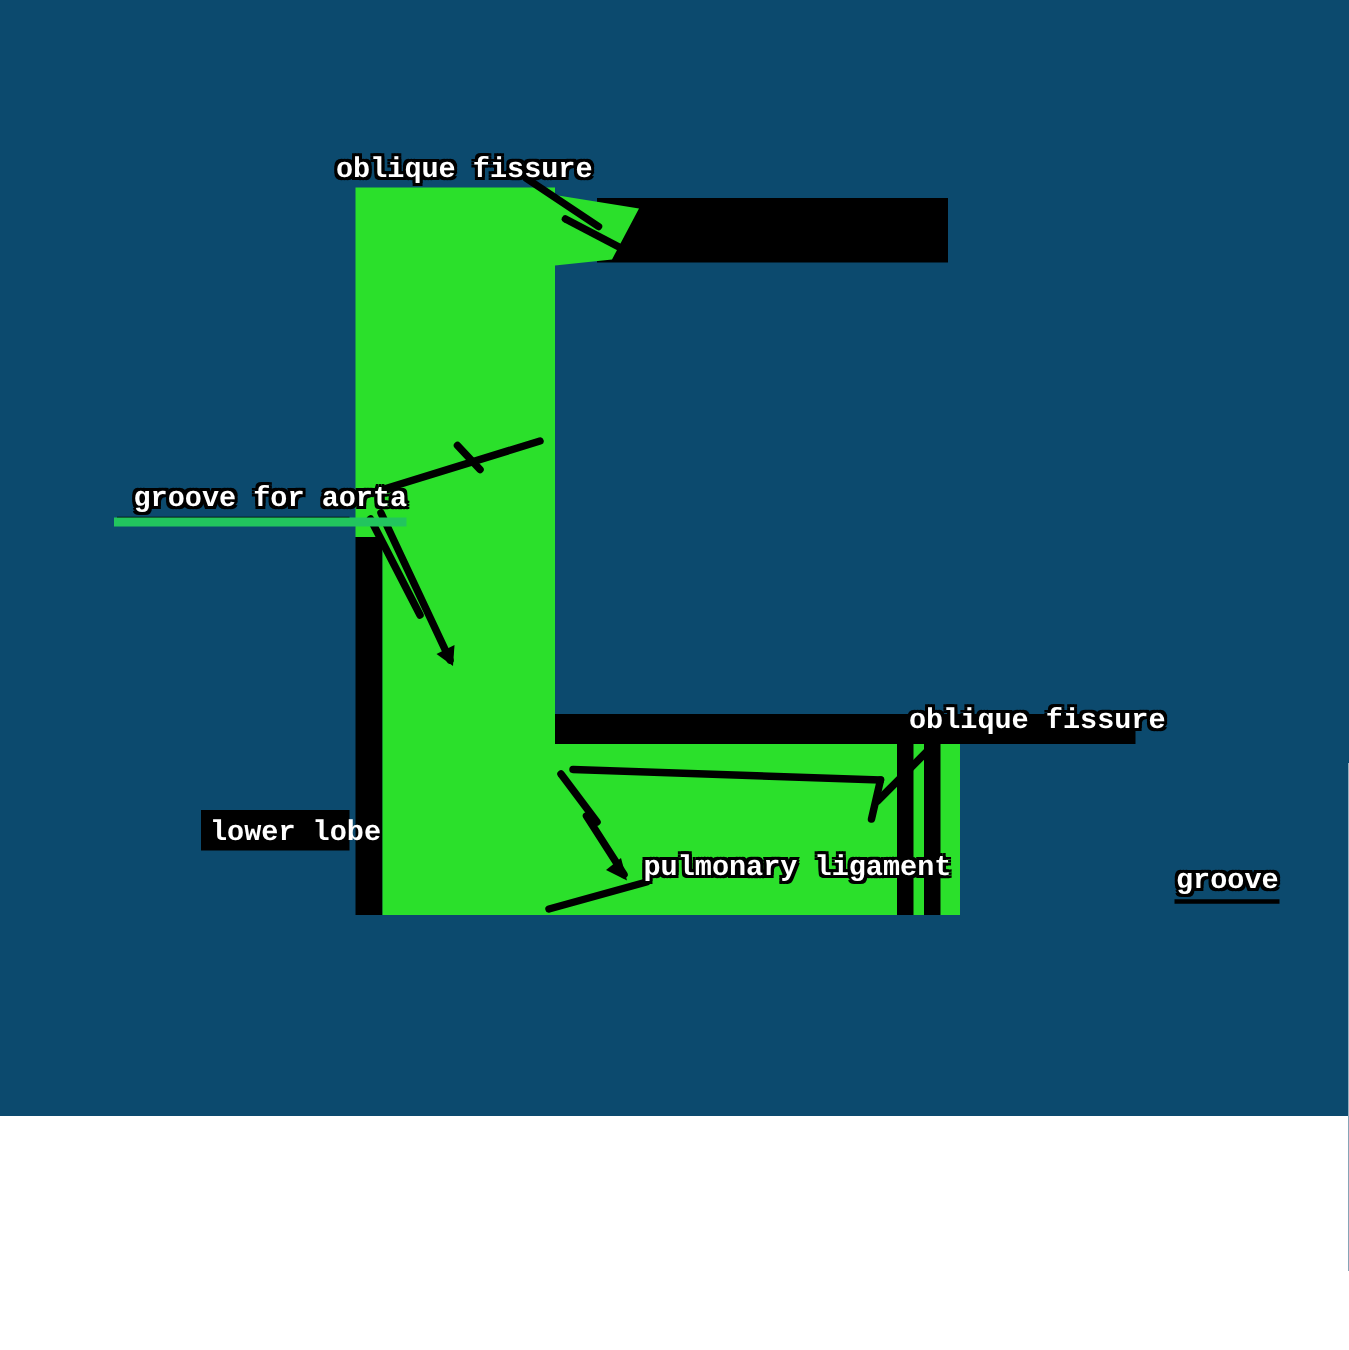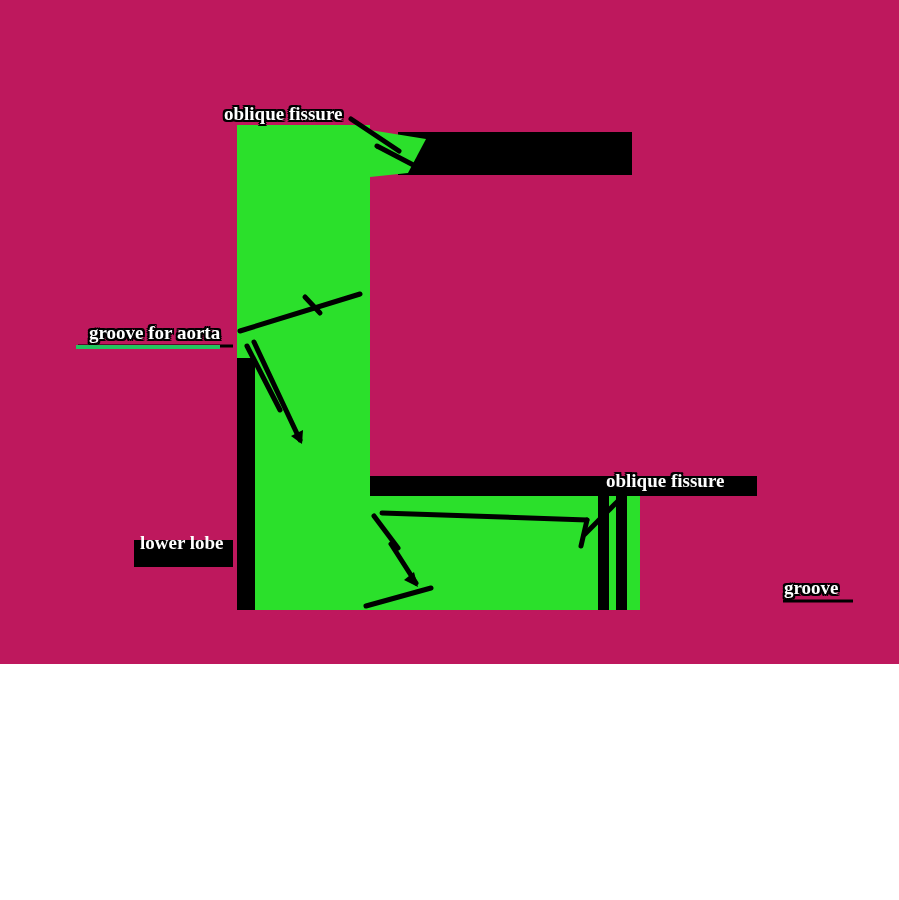--- a/index.html
+++ b/index.html
@@ -1,23 +1,23 @@
 <!DOCTYPE html>
 <html><head>
 <meta charset="utf-8">
 <style>
   html,body{margin:0;padding:0;background:#ffffff;}
-  .page{position:relative;width:899px;height:664px;background:#be185d;overflow:hidden;
-        font-family:Liberation Serif, serif;}
+  .page{position:relative;width:899px;height:744px;background:#0c4a6e;overflow:hidden;
+        font-family:Liberation Mono, monospace;}
   .layer-svg{position:absolute;left:0;top:0;width:899px;height:900px;z-index:1;}
   .label{position:absolute;z-index:2;font-size:19px;font-weight:bold;line-height:1.15;
          color:#ffffff;white-space:nowrap;cursor:pointer;}
   .outlined{text-shadow:-2px -2px 0 #000,2px -2px 0 #000,-2px 2px 0 #000,2px 2px 0 #000,
             -2px 0 0 #000,2px 0 0 #000,0 -2px 0 #000,0 2px 0 #000;}
-  .underlined{border-bottom:4px solid #22c55e;padding-bottom:1px;padding-left:13px;}
+  .underlined{border-bottom:6px solid #22c55e;padding-bottom:1px;padding-left:13px;}
   .bar-text{position:absolute;z-index:2;font-size:19px;font-weight:bold;color:#ffffff;
             white-space:nowrap;cursor:pointer;}
 </style>
 </head>
 <body>
 
 <div class="page">
 
   <svg class="layer-svg" viewBox="0 0 899 900" xmlns="http://www.w3.org/2000/svg">
 
@@ -65,18 +65,19 @@
     </g>
   </svg>
 
   <div class="label outlined" style="left:224px;top:103px;">oblique fissure</div>
 
 
   <div class="label outlined underlined" style="left:76px;top:322px;">groove for aorta</div>
 
   <div class="label outlined" style="left:606px;top:470px;">oblique fissure</div>
 
-  <div class="bar-text" style="left:140px;top:532px;">lower lobe</div>
+  <div class="bar-text" style="left:140px;top:544px;">lower lobe</div>
 
+  <div class="label outlined" style="left:429px;top:568px;">pulmonary ligament</div>
 
   <div class="label outlined" style="left:784px;top:577px;">groove</div>
 
 </div>
 
 </body></html>

